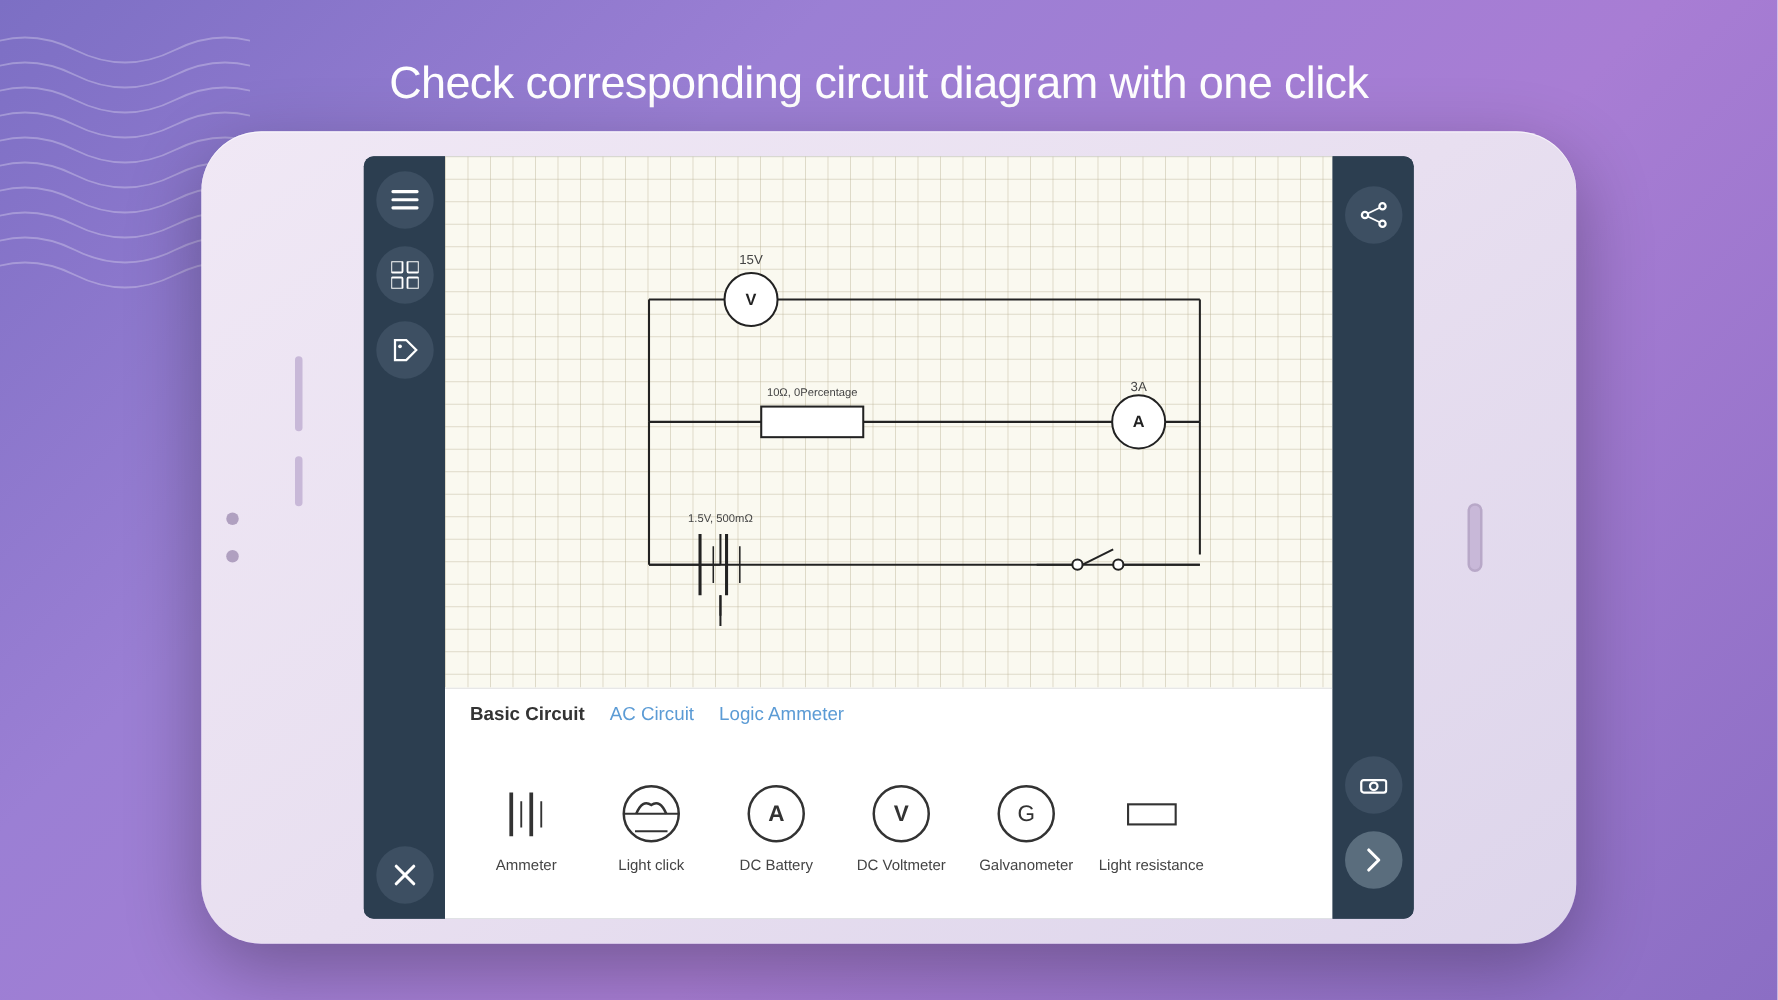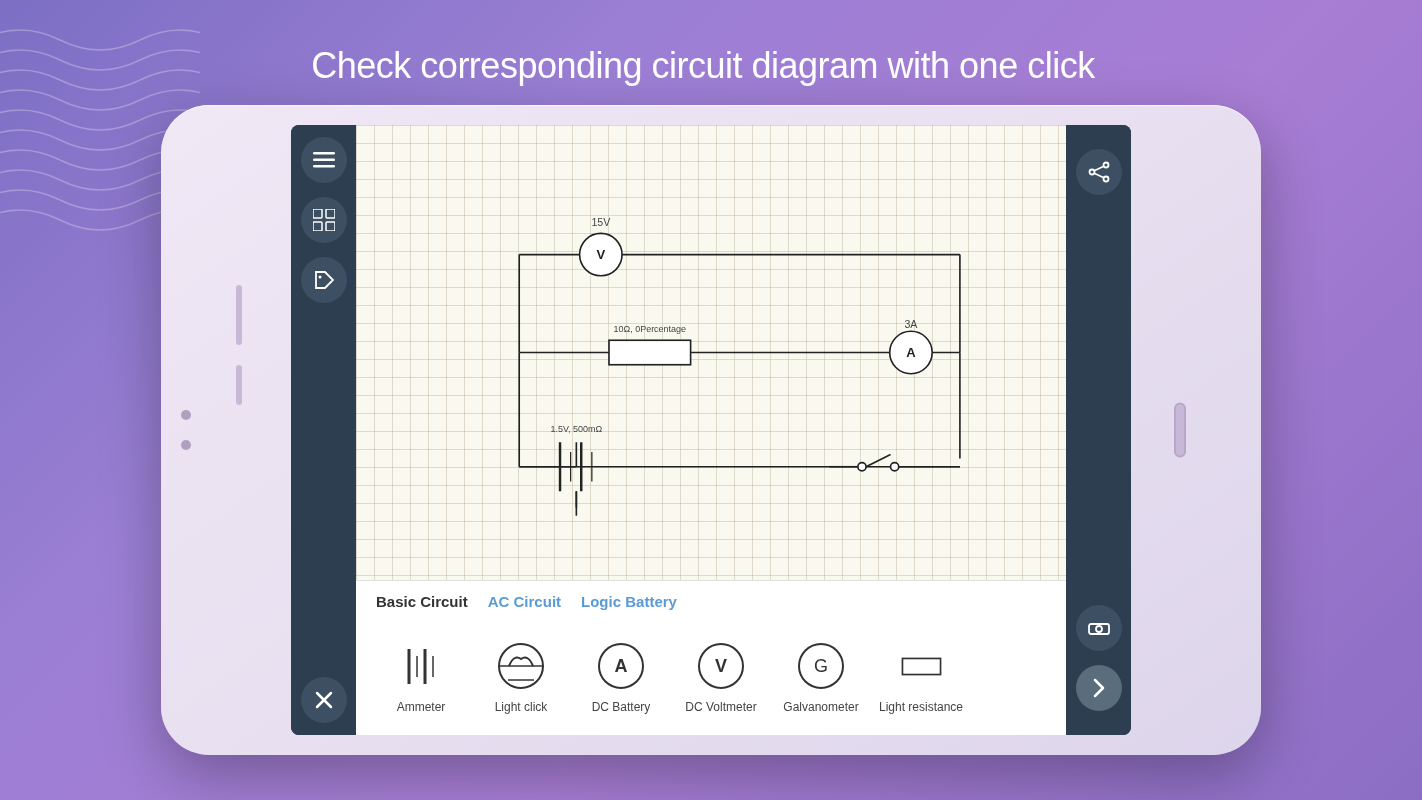--- a/index.html
+++ b/index.html
@@ -126,21 +126,21 @@
       position: absolute;
       inset: 0;
       background-image:
         linear-gradient(rgba(180,170,140,0.4) 1px, transparent 1px),
         linear-gradient(90deg, rgba(180,170,140,0.4) 1px, transparent 1px);
       background-size: 18px 18px;
     }
 
     
     .bottom-panel {
-      height: 155px;
+      height: 185px;
       background: white;
       border-top: 1px solid #e0e0e0;
       display: flex;
       flex-direction: column;
     }
 
     .tab-bar {
       display: flex;
       align-items: center;
       padding: 10px 20px 6px;
@@ -148,21 +148,21 @@
     }
 
     .tab {
       font-size: 15px;
       font-weight: 600;
       cursor: pointer;
       color: #333;
       padding: 2px 0;
     }
     .tab.active { color: #333; }
-    .tab.link { color: #5b9bd5; font-weight: 700; }
+    .tab.link { color: #5b9bd5; font-weight: 400; }
 
     .components-row {
       display: flex;
       align-items: center;
       padding: 6px 20px;
       gap: 10px;
       flex: 1;
     }
 
     .component-item {
@@ -459,21 +459,21 @@
           <line x1="665" y1="340" x2="740" y2="340" stroke="#222" stroke-width="2"></line>
 
         </svg>
       </div>
 
       <div class="bottom-panel">
 
         <div class="tab-bar">
           <div class="tab active">Basic Circuit</div>
           <div class="tab link">AC Circuit</div>
-          <div class="tab link">Logic Battery</div>
+          <div class="tab link">Logic Ammeter</div>
         </div>
 
         <div class="components-row">
 
           <div class="component-item">
             <div class="component-icon">
               <svg width="55" height="45" viewBox="0 0 55 45">
                 <line x1="15" y1="5" x2="15" y2="40" stroke="#333" stroke-width="3"></line>
                 <line x1="23" y1="12" x2="23" y2="33" stroke="#333" stroke-width="1.5"></line>
                 <line x1="31" y1="5" x2="31" y2="40" stroke="#333" stroke-width="3"></line>

